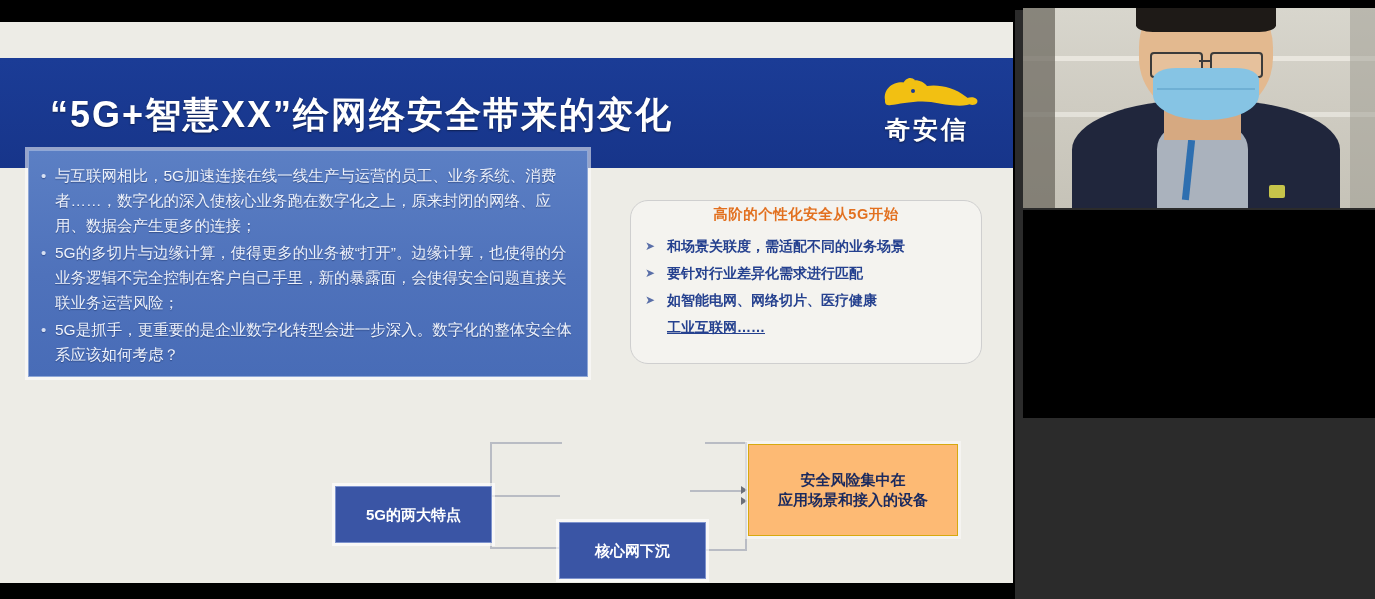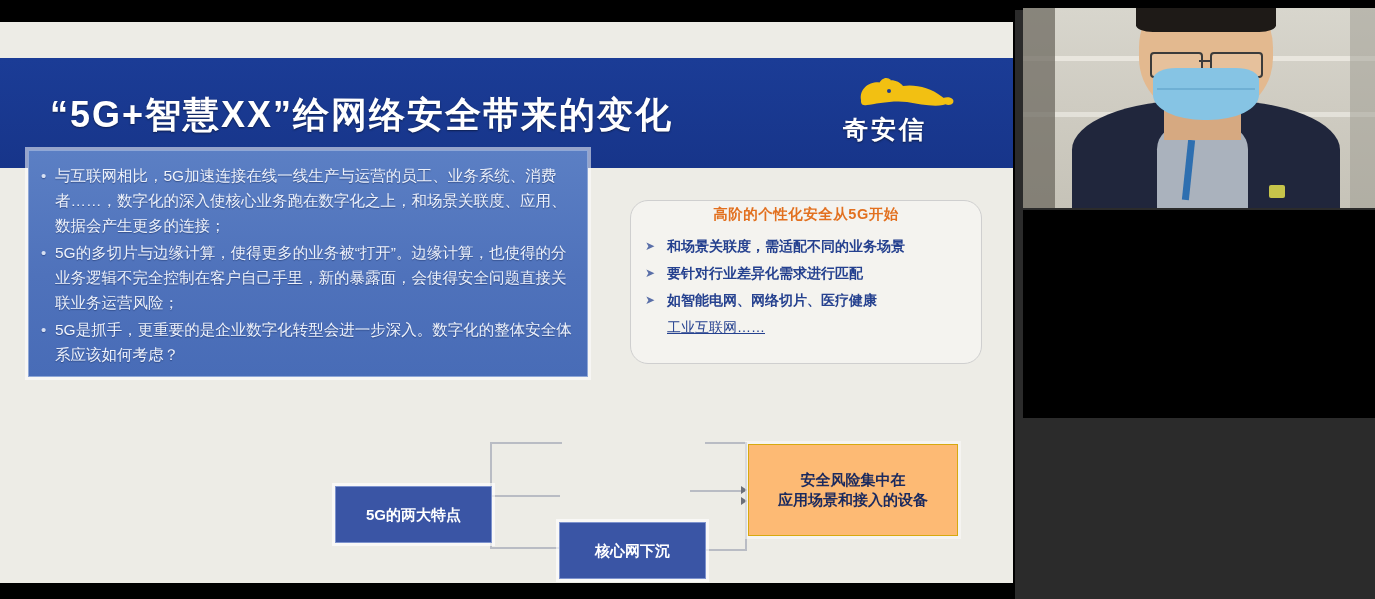--- a/index.html
+++ b/index.html
@@ -7,21 +7,21 @@
   .screen{position:relative;width:1375px;height:599px;background:#000;}
 
   
   .share-area{position:absolute;left:0;top:0;width:1015px;height:599px;background:#000;}
   .slide{position:absolute;left:0;top:22px;width:1013px;height:561px;background:#edece6;overflow:hidden;}
 
   .slide-header{position:absolute;left:0;top:0;width:1013px;height:110px;background:#1c3a8e;
      background:linear-gradient(180deg,#1b3c96 0%,#17358a 100%);margin-top:36px;}
   .slide-title{position:absolute;left:50px;top:33px;font-size:36px;font-weight:bold;color:#ffffff;
      letter-spacing:2px;text-shadow:0 1px 2px rgba(0,0,0,.45);white-space:nowrap;}
-  .logo-wrap{position:absolute;right:50px;top:12px;width:120px;height:92px;text-align:left;}
+  .logo-wrap{position:absolute;right:26px;top:12px;width:120px;height:92px;text-align:center;}
   .logo-mark{width:108px;height:40px;margin:4px auto 0;display:block;}
   .logo-text{font-size:25px;font-weight:bold;color:#ffffff;letter-spacing:3px;line-height:30px;
      text-shadow:0 1px 2px rgba(0,0,0,.5);}
 
   
   .textblock{position:absolute;left:28px;top:128px;width:560px;height:227px;
      background:linear-gradient(180deg,#5b7fc4 0%,#4f72bb 55%,#486cb7 100%);
      border:1px solid #8fa7d6;box-shadow:0 0 0 3px rgba(255,255,255,.55);
      padding:12px 14px 10px 12px;box-sizing:border-box;}
   .tb-item{display:flex;color:#eef2fb;font-size:15.5px;line-height:25px;margin-bottom:2px;
@@ -32,21 +32,21 @@
   
   .infocard{position:absolute;left:630px;top:178px;width:352px;height:164px;
      background:#f4f3ef;border:1.5px solid #cfcfcf;border-radius:18px;
      box-sizing:border-box;padding:4px 14px;}
   .ic-title{text-align:center;color:#e2701f;font-size:14.5px;font-weight:bold;
      letter-spacing:.5px;margin-bottom:9px;filter:blur(.35px);}
   .ic-item{display:flex;align-items:flex-start;color:#25418f;font-size:14px;font-weight:bold;
      line-height:27px;filter:blur(.35px);}
   .ic-arrow{flex:0 0 22px;color:#5a6fa8;font-size:12px;line-height:27px;}
   .ic-txt{flex:1;}
-  .ic-sub{color:#25418f;font-size:14px;font-weight:normal;line-height:26px;padding-left:22px;
+  .ic-sub{color:#25418f;font-size:14px;font-weight:bold;line-height:26px;padding-left:22px;
      text-decoration:underline;filter:blur(.35px);}
 
   
   .flow{position:absolute;left:0;top:380px;width:1013px;height:200px;}
   .node{position:absolute;display:flex;align-items:center;justify-content:center;text-align:center;
      color:#ffffff;font-size:15px;font-weight:bold;line-height:20px;filter:blur(.25px);}
   .node.blue{background:#3a55a5;border:1px solid #7e93cd;box-shadow:0 0 0 3px rgba(255,255,255,.65);}
   .node.yellow{background:#fdba74;border:1px solid #d7a90f;color:#1b2a5e;
      box-shadow:0 0 0 3px rgba(255,255,255,.45);}
   #node-root{left:335px;top:84px;width:155px;height:55px;}
@@ -102,21 +102,21 @@
             <circle cx="40" cy="17" r="2" fill="#1b3c96"></circle>
             <path d="M94 24 C101 22 106 25 104 29 C102 32 96 31 94 29 Z" fill="#f2c012"></path>
           </svg>
           <div class="logo-text">奇安信</div>
         </div>
       </div>
 
       <div class="textblock">
         <div class="tb-item">
           <span class="tb-dot">•</span>
-          <span class="tb-txt">与互联网相比，5G加速连接在线一线生产与运营的员工、业务系统、消费者……，数字化的深入使核心业务跑在数字化之上，和场景关联度、应用、数据会产生更多的连接；</span>
+          <span class="tb-txt">与互联网相比，5G加速连接在线一线生产与运营的员工、业务系统、消费者……，数字化的深入使核心业务跑在数字化之上，原来封闭的网络、应用、数据会产生更多的连接；</span>
         </div>
         <div class="tb-item">
           <span class="tb-dot">•</span>
           <span class="tb-txt">5G的多切片与边缘计算，使得更多的业务被“打开”。边缘计算，也使得的分业务逻辑不完全控制在客户自己手里，新的暴露面，会使得安全问题直接关联业务运营风险；</span>
         </div>
         <div class="tb-item">
           <span class="tb-dot">•</span>
           <span class="tb-txt">5G是抓手，更重要的是企业数字化转型会进一步深入。数字化的整体安全体系应该如何考虑？</span>
         </div>
       </div>

